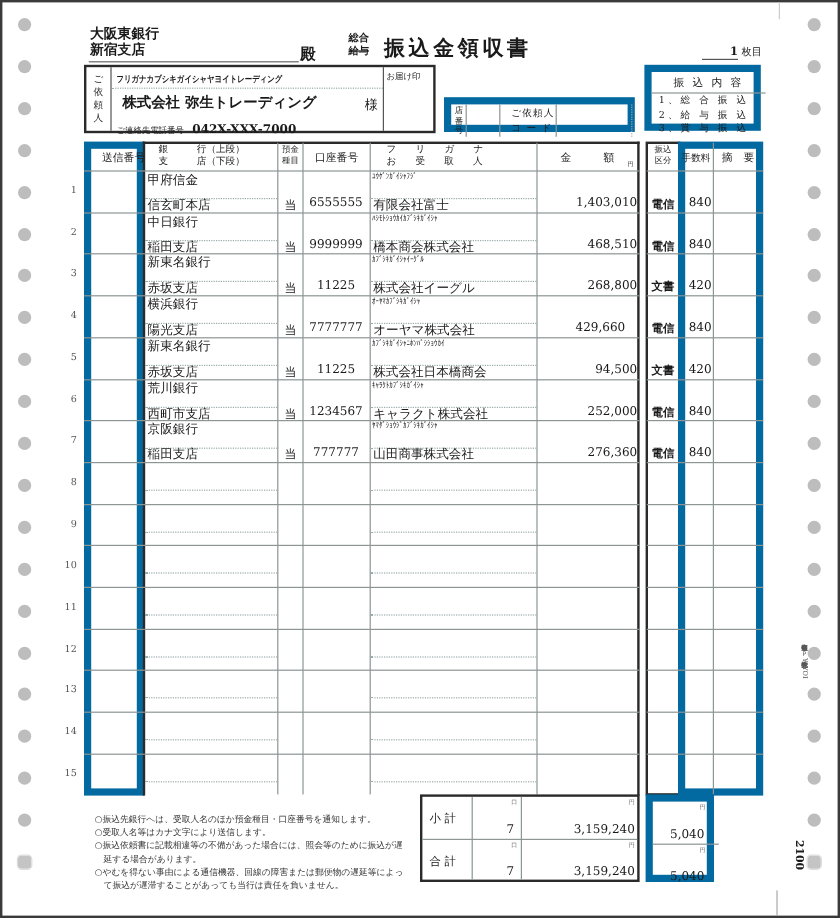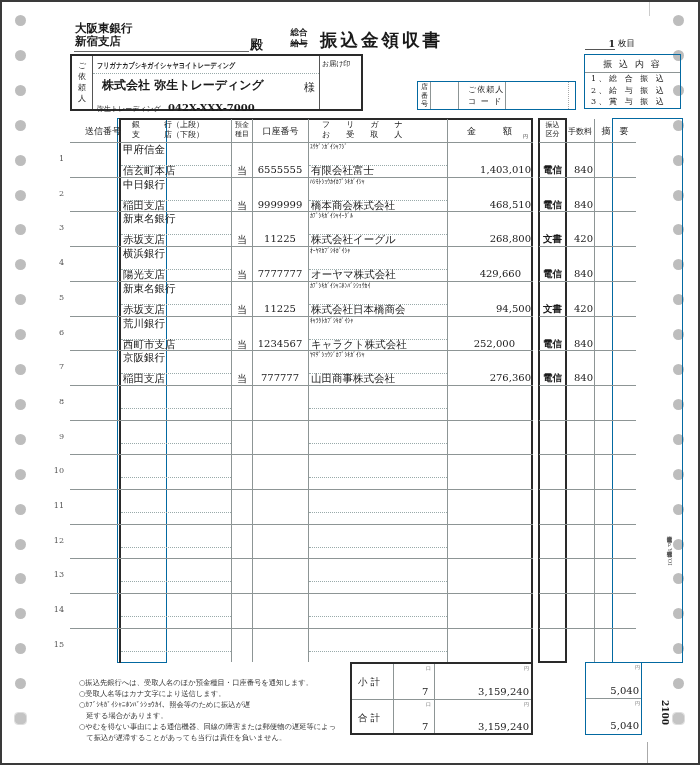--- a/index.html
+++ b/index.html
@@ -4,21 +4,21 @@
 <style>
   * { box-sizing: border-box; margin: 0; padding: 0; }
   html, body { width: 700px; height: 765px; background: #3a3a3a; overflow: hidden; }
   body { font-family: "DejaVu Serif", "Liberation Serif", serif; color: #1a1a1a; }
   #sheet { position: absolute; left: 2px; top: 2px; width: 696px; height: 761px; background: #fff; }
   .abs { position: absolute; }
   .hole { position: absolute; width: 11px; height: 11px; border-radius: 50%; background: #bdbdbd; }
   .hole.sq { border-radius: 3px; background: #c4c4c4; outline: 1px solid #ddd; }
   .sans { font-family: "DejaVu Sans", "Liberation Sans", sans-serif; }
   .bold { font-weight: bold; }
-  .box { position: absolute; border: 1px solid #0369a1; margin-left: 47px; }
+  .box { position: absolute; border: 6px solid #0369a1; }
   .tbox { position: absolute; border: 2px solid #2a2a2a; }
   .tiny { font-size: 7px; }
   .small { font-size: 8px; }
   .vl { position: absolute; width: 0; border-left: 1px solid #8d9595; }
   .hl { position: absolute; height: 0; border-top: 1px solid #8d9595; }
   .dl { position: absolute; height: 0; border-top: 1px dotted #9aa; }
   .row-text { position: absolute; font-size: 10.5px; white-space: nowrap; font-family: "DejaVu Sans", "Liberation Sans", sans-serif; }
   .kana { position: absolute; font-size: 7px; white-space: nowrap; font-family: "DejaVu Sans", "Liberation Sans", sans-serif; transform: scaleX(0.82); transform-origin: left; }
   .num { position: absolute; font-size: 10px; white-space: nowrap; font-family: "DejaVu Serif", "Liberation Serif", serif; }
   .rn { position: absolute; font-size: 8px; color: #555; width: 14px; text-align: right; }
@@ -102,21 +102,21 @@
     </div>
     <div class="abs kana bold" style="left:25px;top:5px;font-size:7.5px;">
       <span>フリガナ</span><span>カブシキガイシャヤヨイトレーディング</span>
     </div>
     <div class="dl" style="left:21px;top:17px;width:226px;"></div>
     <div class="vl" style="left:247px;top:0;height:53px;border-left-color:#555;"></div>
     <div class="abs tiny" style="left:250px;top:3px;">お届け印</div>
     <div class="abs sans bold" style="left:30px;top:21px;font-size:12px;">株式会社 弥生トレーディング</div>
     <div class="abs sans" style="left:232px;top:24px;font-size:11px;">様</div>
     <div class="abs" style="left:25px;top:40px;white-space:nowrap;">
-      <span class="tiny">弥生トレーディング</span>
+      <span class="tiny">ご連絡先電話番号</span>
       <span class="bold" style="font-size:10px;margin-left:2px;">042X-XXX-7000</span>
     </div>
   </div>
 
 
   <div class="box" style="left:368px;top:79px;width:159px;height:29px;">
     <div class="abs tiny" style="left:2px;top:1px;width:9px;line-height:8.5px;text-align:center;">
       <div>店</div>
         <div>番</div>
         <div>号</div>
@@ -253,21 +253,21 @@
         <div class="hl" style="left:537px;top:313.5px;width:97px;"></div>
         <div class="dl" style="left:119px;top:336.5px;width:110px;"></div>
         <div class="dl" style="left:307px;top:336.5px;width:138px;"></div>
         <div class="rn" style="left:48px;top:325.5px;">6</div>
         <div class="row-text" style="left:121px;top:314.5px;">荒川銀行</div>
         <div class="row-text" style="left:121px;top:335.5px;">西町市支店</div>
         <div class="row-text" style="left:235px;top:335.5px;font-size:10px;">当</div>
         <div class="num" style="left:252px;top:335.5px;width:52px;text-align:center;">1234567</div>
         <div class="kana" style="left:308px;top:314.5px;">ｷｬﾗｸﾄｶﾌﾞｼｷｶﾞｲｼｬ</div>
         <div class="row-text" style="left:309px;top:335.5px;">キャラクト株式会社</div>
-        <div class="num" style="left:447px;top:335.5px;width:66px;text-align:right;">252,000</div>
+        <div class="num" style="left:447px;top:335.5px;width:82px;text-align:right;">252,000</div>
         <div class="row-text bold" style="left:538px;top:335.5px;width:25px;text-align:center;font-size:9.5px;">電信</div>
         <div class="num" style="left:564px;top:335.5px;width:27px;text-align:right;">840</div>
         <div class="hl" style="left:68px;top:348.20000000000005px;width:463px;"></div>
         <div class="hl" style="left:537px;top:348.20000000000005px;width:97px;"></div>
         <div class="dl" style="left:119px;top:371.20000000000005px;width:110px;"></div>
         <div class="dl" style="left:307px;top:371.20000000000005px;width:138px;"></div>
         <div class="rn" style="left:48px;top:360.20000000000005px;">7</div>
         <div class="row-text" style="left:121px;top:349.20000000000005px;">京阪銀行</div>
         <div class="row-text" style="left:121px;top:370.20000000000005px;">稲田支店</div>
         <div class="row-text" style="left:235px;top:370.20000000000005px;font-size:10px;">当</div>
@@ -316,21 +316,21 @@
         <div class="hl" style="left:537px;top:625.8000000000001px;width:97px;"></div>
         <div class="dl" style="left:119px;top:648.8000000000001px;width:110px;"></div>
         <div class="dl" style="left:307px;top:648.8000000000001px;width:138px;"></div>
         <div class="rn" style="left:48px;top:637.8000000000001px;">15</div>
       </div>
   </div>
 
   <div class="abs note" style="left:77px;top:675px;white-space:nowrap;">
     <div>○振込先銀行へは、受取人名のほか預金種目・口座番号を通知します。</div>
     <div>○受取人名等はカナ文字により送信します。</div>
-    <div>○ｶﾌﾞｼｷｶﾞｲｼｬﾆﾎﾝﾊﾞｼｼｮｳｶｲ、照会等のために振込が遅</div>
+    <div>○振込依頼書に記載相違等の不備があった場合には、照会等のために振込が遅</div>
     <div>　延する場合があります。</div>
     <div>○やむを得ない事由による通信機器、回線の障害または郵便物の遅延等によっ</div>
     <div>　て振込が遅滞することがあっても当行は責任を負いません。</div>
   </div>
 
   <div class="tbox" style="left:348px;top:660px;width:183px;height:73px;">
     <div class="vl" style="left:41px;top:0;height:69px;"></div>
     <div class="vl" style="left:82px;top:0;height:69px;"></div>
     <div class="hl" style="left:0;top:35px;width:179px;"></div>
     <div class="abs sans" style="left:6px;top:12px;font-size:9.5px;">小 計</div>

